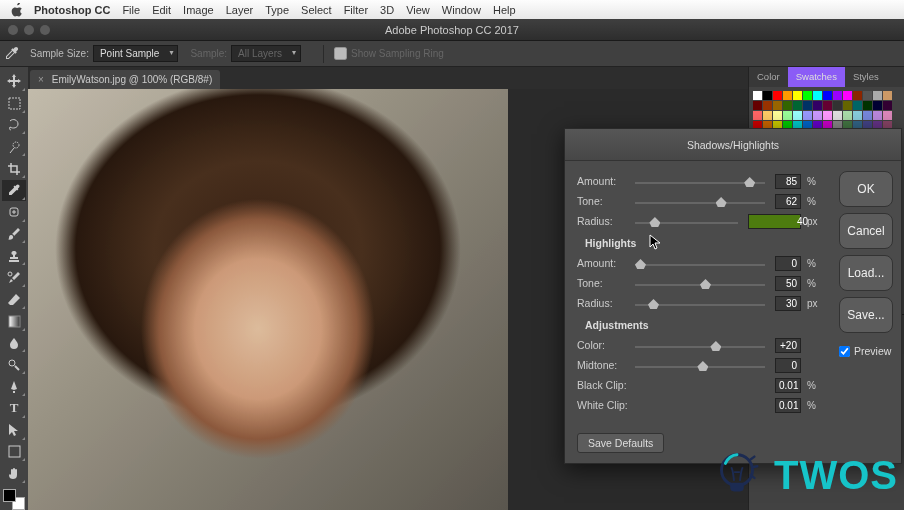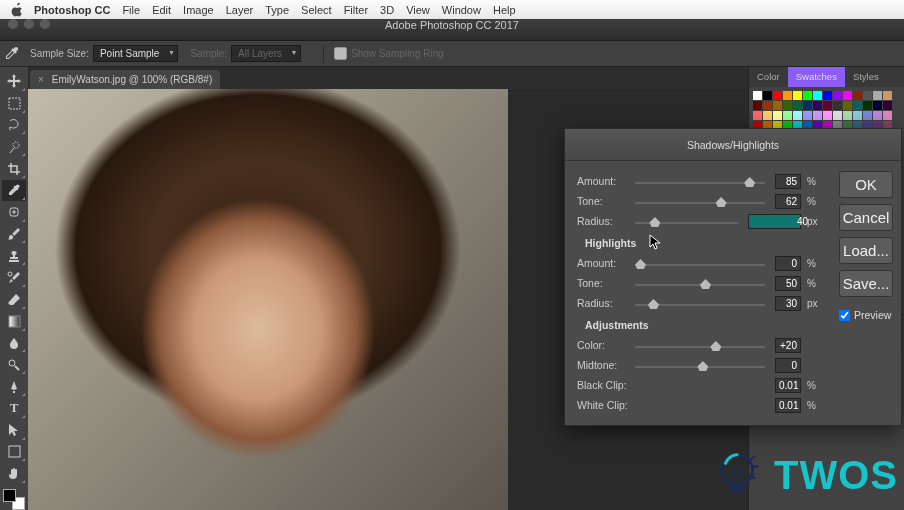--- a/index.html
+++ b/index.html
@@ -4,21 +4,21 @@
 <style>
 * { margin:0; padding:0; box-sizing:border-box; font-family:"Helvetica Neue",Arial,sans-serif; }
 body { width:904px; height:510px; background:#464646; overflow:hidden; position:relative; }
 
 
 .menubar { height:19px; background:linear-gradient(#fdfdfd,#e8e8e8); display:flex; align-items:center; font-size:11px; color:#333; padding-left:10px; }
 .menubar .app-name { font-weight:700; margin-right:12px; }
 .menubar .menu-item { margin-right:12px; }
 
 
-.titlebar { height:22px; background:linear-gradient(#3f3f3f,#2d2d2d); color:#ccc; display:flex; align-items:flex-start; justify-content:center; font-size:11px; position:relative; border-bottom:1px solid #1a1a1a; }
+.titlebar { height:22px; background:linear-gradient(#3f3f3f,#2d2d2d); color:#ccc; display:flex; align-items:center; justify-content:center; font-size:11px; position:relative; border-bottom:1px solid #1a1a1a; }
 .titlebar .traffic { position:absolute; left:8px; display:flex; gap:6px; }
 .titlebar .traffic span { width:10px; height:10px; border-radius:50%; background:#5b5b5b; display:inline-block; }
 
 
 .optionsbar { height:26px; background:#404040; display:flex; align-items:center; font-size:10px; color:#bbb; padding-left:30px; border-bottom:1px solid #222; }
 .optionsbar .lbl { margin-right:4px; }
 .optionsbar .dd { background:#2a2a2a; border:1px solid #1a1a1a; color:#ddd; padding:2px 18px 2px 6px; font-size:10px; margin-right:12px; position:relative; }
 .optionsbar .dd::after { content:"▾"; position:absolute; right:4px; color:#aaa; font-size:8px; }
 .optionsbar .dim { color:#666; }
 .optionsbar .sep { width:1px; height:18px; background:#2a2a2a; margin:0 10px; }
@@ -49,24 +49,24 @@
 .dialog-left { flex:1; padding:10px 10px 10px 12px; }
 .dialog-right { width:70px; padding:10px 8px; display:flex; flex-direction:column; gap:6px; }
 .section-head { font-weight:600; font-size:10.5px; color:#ddd; margin:6px 0 4px; }
 .section-head.indent { margin-left:8px; }
 .row { display:flex; align-items:center; height:20px; gap:4px; }
 .row .lbl { width:54px; text-align:left; color:#ccc; }
 .row .slider { flex:1; height:14px; position:relative; margin-right:6px; }
 .row .slider .track { position:absolute; left:0; right:0; top:8px; height:2px; background:#666; }
 .row .slider .thumb { position:absolute; top:3px; width:11px; height:10px; background:#bbb; clip-path:polygon(50% 0,100% 55%,80% 100%,20% 100%,0 55%); }
 .row .val { width:26px; height:15px; background:#3a3a3a; border:1px solid #222; color:#fff; font-size:10px; text-align:right; padding:1px 3px; }
-.row .val.sel { background:#0f766e; color:#fff;padding-left:48px; }
+.row .val.sel { background:#4d7c0f; color:#fff;padding-left:48px; }
 .row .unit { width:14px; color:#ccc; font-size:10px; margin-left:2px; }
 .btn-row { margin-top:10px; }
-.dlg-btn { background:#5c5c5c; border:1px solid #333; border-radius:3px; color:#eee; font-size:15px; padding:4px 0; text-align:center; cursor:pointer; }
+.dlg-btn { background:#5c5c5c; border:1px solid #333; border-radius:8px; color:#eee; font-size:12px; padding:10px 0; text-align:center; cursor:pointer; }
 .dlg-btn.primary { background:#5c5c5c; }
 .check-row { display:flex; align-items:center; gap:4px; margin-top:8px; }
 .check-row input { width:11px; height:11px; }
 .save-defaults { background:#5c5c5c; border:1px solid #333; border-radius:3px; padding:3px 10px; display:inline-block; margin-top:8px; }
 
 
 .right-panels { position:absolute; right:0; top:67px; width:156px; bottom:0; background:#424242; border-left:1px solid #222; }
 .panel-tabs { display:flex; height:20px; background:#383838; font-size:9.5px; color:#aaa; }
 .panel-tabs .ptab { padding:4px 8px; }
 .panel-tabs .ptab.active { background:#8b5cf6; color:#ddd; }
@@ -467,20 +467,23 @@
         <span class="val">0.01</span>
         <span class="unit">%</span>
       </div>
       <div class="row">
         <span class="lbl" style="width:64px">White Clip:</span>
         <div style="flex:1"></div>
         <span class="val">0.01</span>
         <span class="unit">%</span>
       </div>
 
+      <div class="btn-row">
+        <span class="save-defaults">Save Defaults</span>
+      </div>
     </div>
     <div class="dialog-right">
       <div class="dlg-btn primary">OK</div>
       <div class="dlg-btn">Cancel</div>
       <div class="dlg-btn">Load...</div>
       <div class="dlg-btn">Save...</div>
       <div class="check-row" style="margin-top:6px">
         <input type="checkbox" checked="" style="">
         <span>Preview</span>
       </div>

